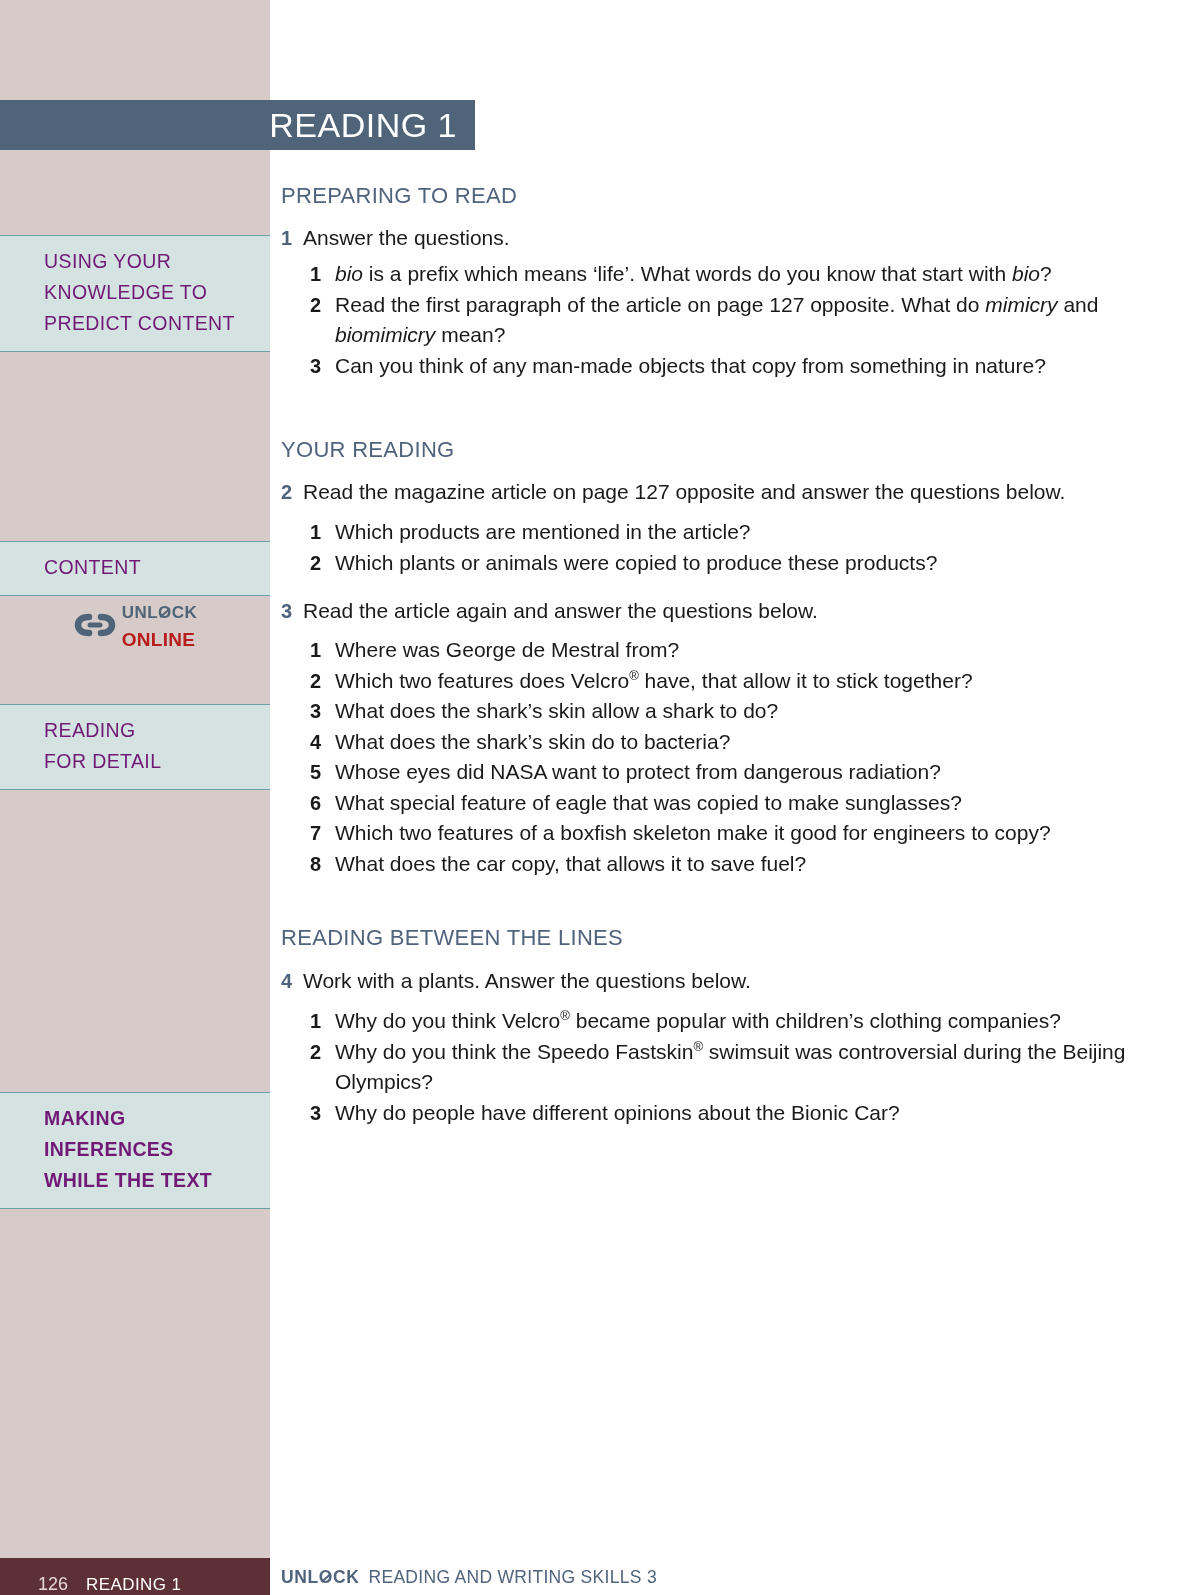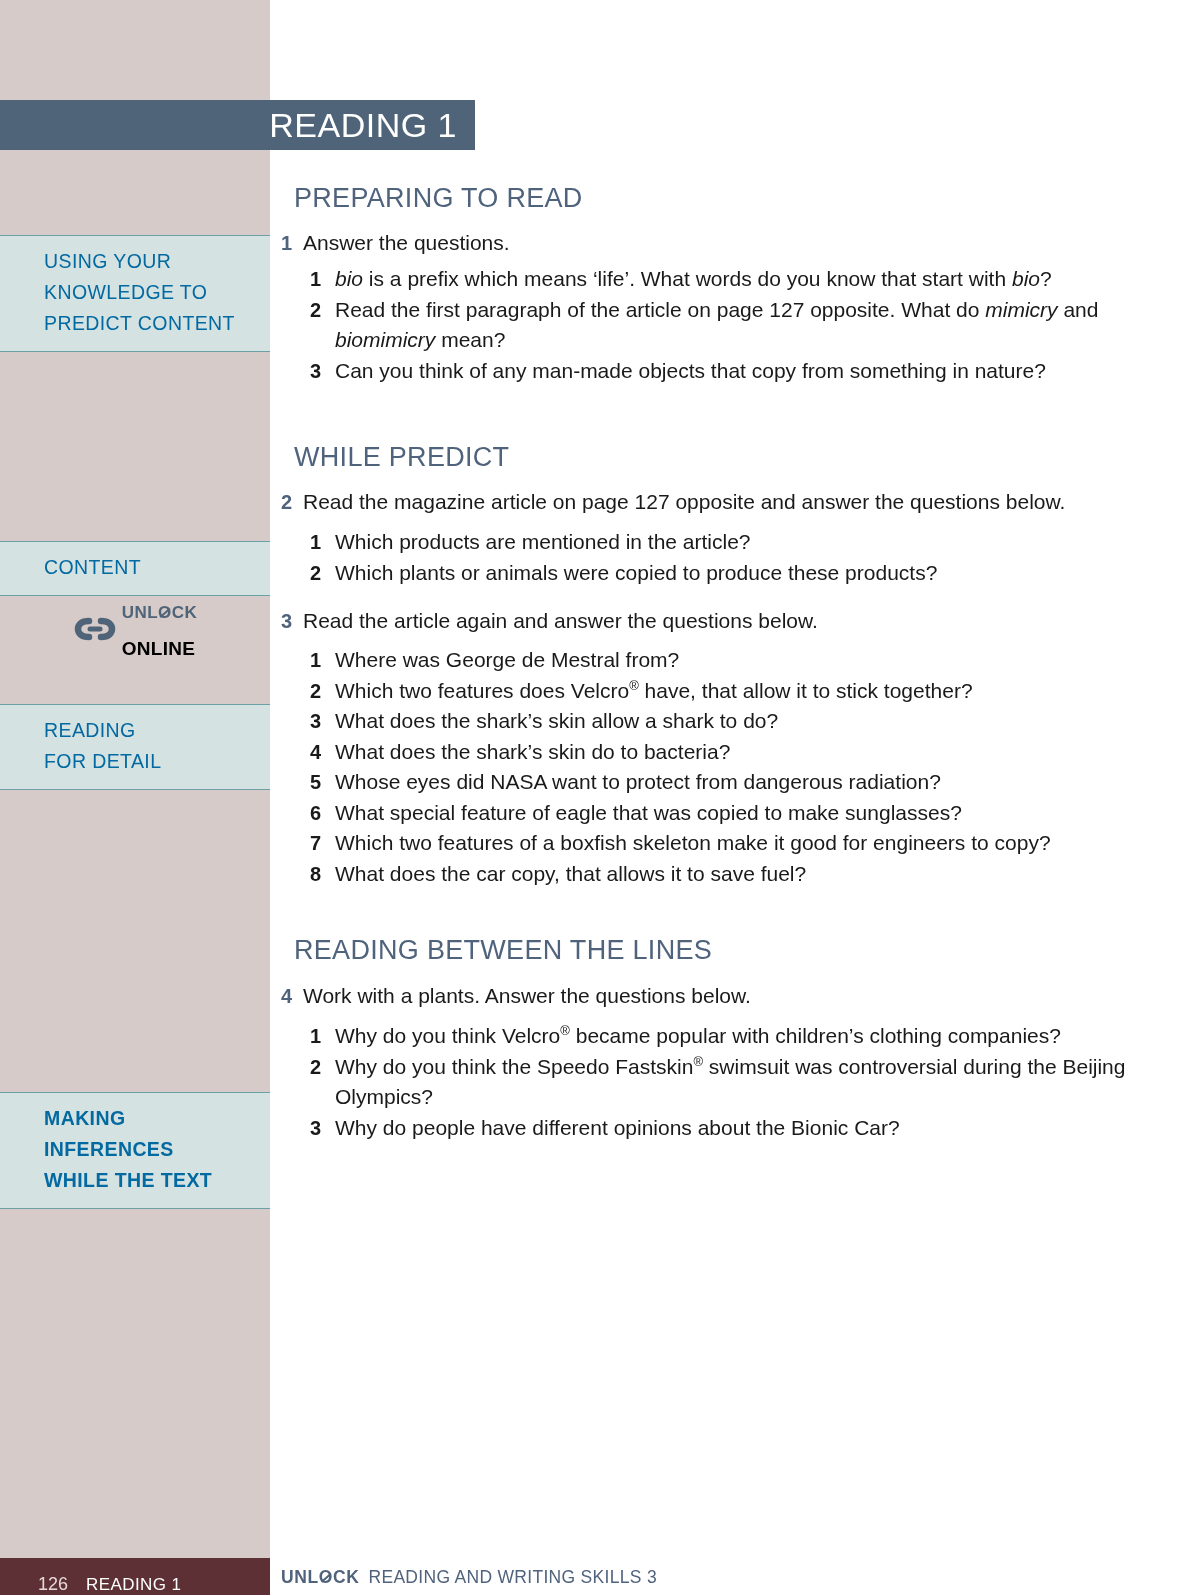--- a/index.html
+++ b/index.html
@@ -38,21 +38,21 @@
     left: 0;
     width: 270px;
     background: #d4e2e2;
     border-top: 1.5px solid #6ba0a6;
     border-bottom: 1.5px solid #6ba0a6;
     box-sizing: border-box;
     padding: 10px 14px 12px 44px;
   }
   .side-block .sl {
     display: block;
-    color: #0369a1;
+    color: #701a75;
     font-size: 19.5px;
     letter-spacing: 0.4px;
     line-height: 31px;
     white-space: nowrap;
   }
 
   
   #online-logo {
     position: absolute;
     left: 0;
@@ -73,25 +73,25 @@
     align-items: flex-start;
     line-height: 1;
   }
   .logo-words .w1 {
     color: #4f6478;
     font-size: 17px;
     font-weight: bold;
     letter-spacing: 0.5px;
   }
   .logo-words .w2 {
-    color: #000000;
+    color: #b91c1c;
     font-size: 19px;
     font-weight: bold;
     letter-spacing: 0.3px;
-    margin-top: 18px;
+    margin-top: 9px;
   }
   .slash-o {
     position: relative;
     display: inline-block;
   }
   .slash-o::after {
     content: "";
     position: absolute;
     left: 50%;
     top: 50%;
@@ -124,24 +124,24 @@
   
   #main {
     position: absolute;
     left: 281px;
     top: 0;
     width: 870px;
   }
 
   h2.section {
     color: #50637d;
-    font-size: 27px;
+    font-size: 22px;
     font-weight: normal;
     letter-spacing: 0.3px;
-    margin: 13px;
+    margin: 0;
     padding: 0;
   }
 
   .task {
     display: flex;
     align-items: flex-start;
     font-size: 21px;
     line-height: 30px;
     color: #1a1a1a;
   }
@@ -316,21 +316,21 @@
       <li>
         <span class="qn">2</span>
         <span class="qt">Read the first paragraph of the article on page 127 opposite. What do <i>mimicry</i> and <i>biomimicry</i> mean?</span>
       </li>
       <li>
         <span class="qn">3</span>
         <span class="qt">Can you think of any man-made objects that copy from something in nature?</span>
       </li>
     </ol>
 
-    <h2 class="section" style="margin-top:56px;">WHILE PREDICT</h2>
+    <h2 class="section" style="margin-top:56px;">YOUR READING</h2>
 
     <div class="task" style="margin-top:14px;">
       <span class="num">2</span>
       <span class="txt">Read the magazine article on page 127 opposite and answer the questions below.</span>
     </div>
 
     <ol class="qs indent" style="margin-top:10px;">
       <li>
         <span class="qn">1</span>
         <span class="qt">Which products are mentioned in the article?</span>

